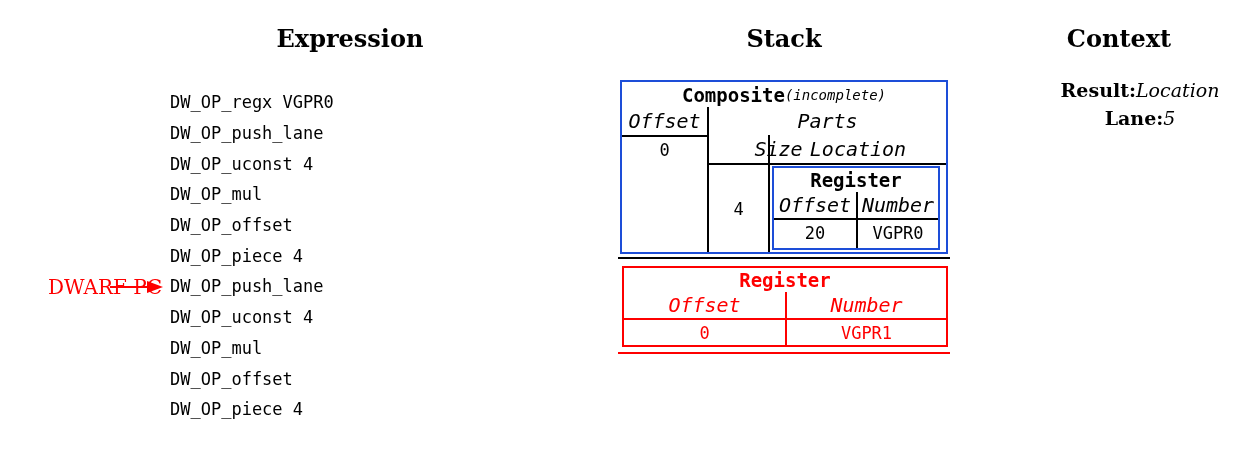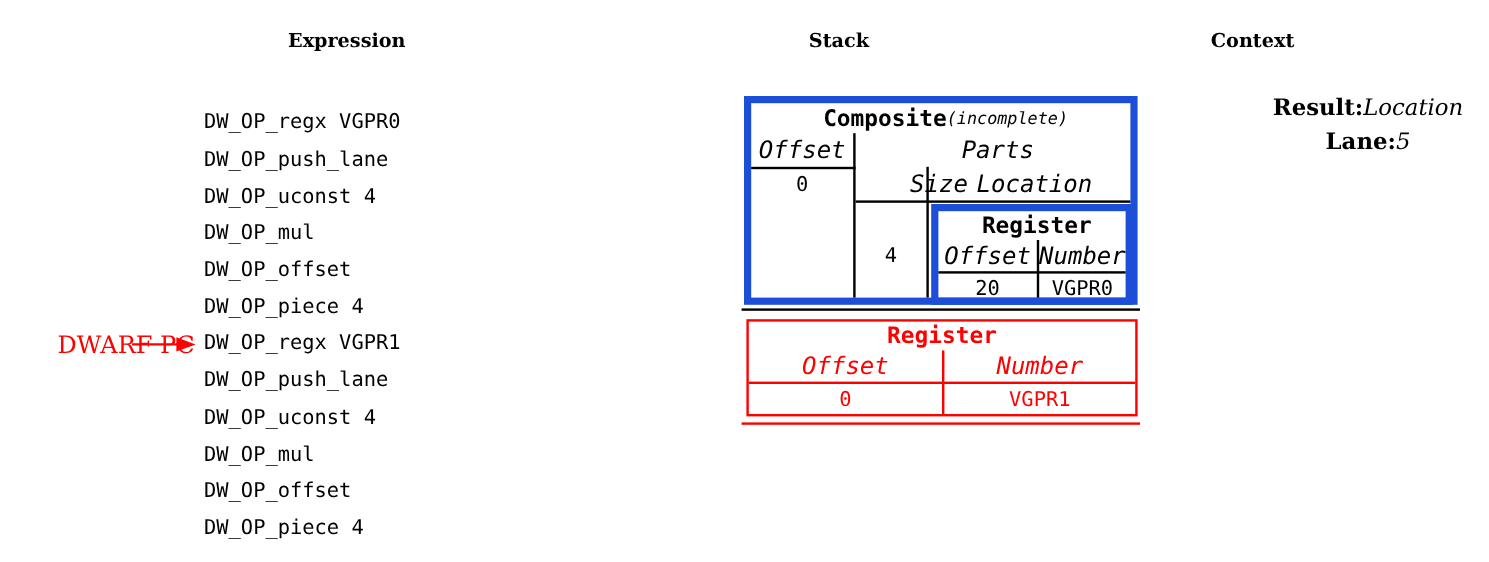--- a/index.html
+++ b/index.html
@@ -12,21 +12,22 @@
     overflow: hidden;
     font-family: "DejaVu Sans Mono", monospace;
     color: #000000;
   }
   .abs { position: absolute; }
 
   
   .col-header {
     font-family: "DejaVu Serif", serif;
     font-weight: bold;
-    font-size: 16px;
+    font-size: 24px;
+    text-align: center;
     width: 220px;
   }
 
   
   .op-list { left: 170px; top: 87px; }
   .op-item {
     height: 30.7px;
     display: flex;
     align-items: center;
     font-size: 17px;
@@ -41,21 +42,21 @@
     font-size: 20px;
     line-height: 24px;
     color: var(--red);
     white-space: nowrap;
     margin-left: 48px;
   }
   .pc-arrow { left: 110px; top: 280px; }
 
   
   .tbl { box-sizing: border-box; }
-  .tbl-black { border: 6px solid #1d4ed8; }
+  .tbl-black { border: 2px solid #1d4ed8; }
   .tbl-red { border: 2px solid var(--red); color: var(--red); }
   .cell {
     display: flex;
     align-items: center;
     justify-content: center;
     white-space: nowrap;
   }
   .t-title { font-weight: bold; font-size: 19px; }
   .t-qual { font-style: italic; font-size: 14px; }
   .t-hdr { font-style: italic; font-size: 20px; }
@@ -92,21 +93,20 @@
   <div class="abs col-header" style="left:674px; top:24px;">Stack</div>
   <div class="abs col-header" style="left:1009px; top:24px;">Context</div>
 
   <div class="abs op-list">
     <div class="op-item">DW_OP_regx VGPR0</div>
     <div class="op-item">DW_OP_push_lane</div>
     <div class="op-item">DW_OP_uconst 4</div>
     <div class="op-item">DW_OP_mul</div>
     <div class="op-item">DW_OP_offset</div>
     <div class="op-item">DW_OP_piece 4</div>
-    <div class="op-item">DW_OP_regx VGPR1</div>
     <div class="op-item">DW_OP_push_lane</div>
     <div class="op-item">DW_OP_uconst 4</div>
     <div class="op-item">DW_OP_mul</div>
     <div class="op-item">DW_OP_offset</div>
     <div class="op-item">DW_OP_piece 4</div>
   </div>
 
   <div class="abs pc-label">DWARF PC</div>
   <svg class="abs pc-arrow" width="54" height="14">
     <line x1="0" y1="7" x2="38" y2="7" stroke="#fe0000" stroke-width="2"></line>

